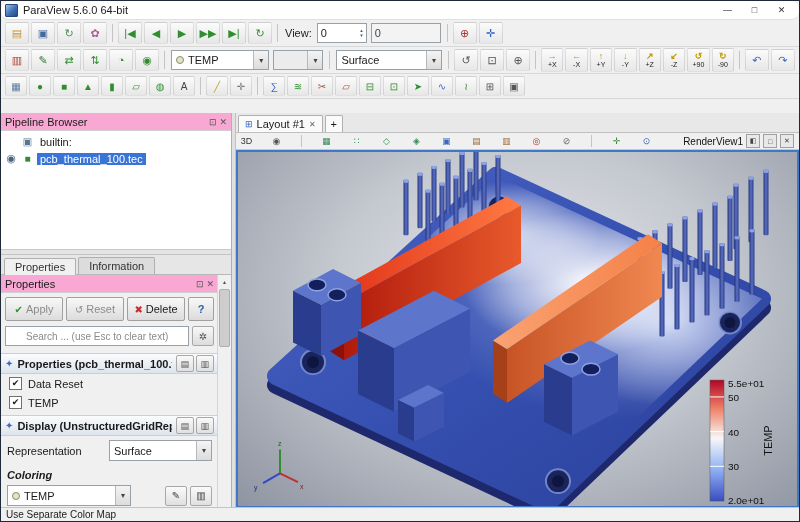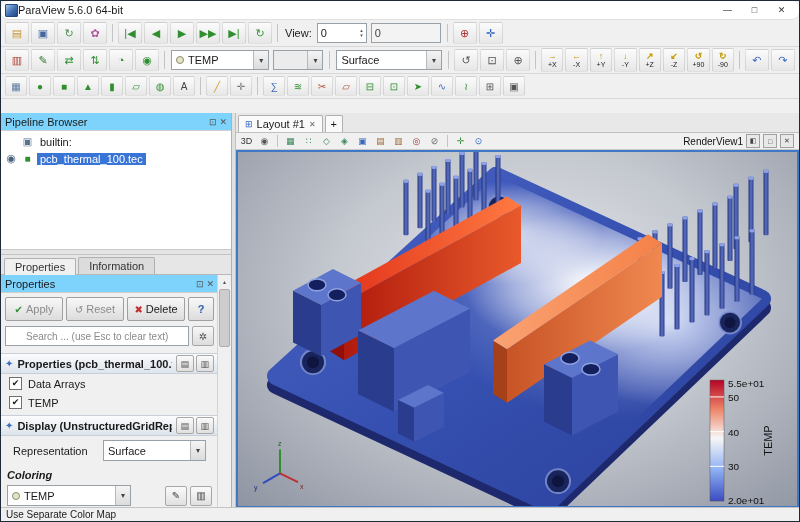--- a/index.html
+++ b/index.html
@@ -1,19 +1,19 @@
 <!DOCTYPE html>
 <html><head>
 <meta charset="utf-8">
 <style>
   html,body{margin:0;padding:0;background:#fff;}
   body{width:800px;height:522px;overflow:hidden;font-family:"Liberation Sans",sans-serif;color:#1a1a1a;}
   #app{position:relative;width:798px;height:520px;border:1px solid #1f2a38;background:#f0f0f0;overflow:hidden;}
 
-  .titlebar{height:18px;background:#ffffff;display:flex;align-items:center;padding:0 4px;border-bottom:1px solid #e0e0e0;border-radius:8px;}
+  .titlebar{height:18px;background:#ffffff;display:flex;align-items:center;padding:0 4px;gap:5px;border-bottom:1px solid #e0e0e0;border-radius:8px;}
   .app-icon{width:11px;height:11px;background:linear-gradient(135deg,#9fc6e8 0%,#3f6fb5 55%,#24497e 100%);border:1px solid #24497e;border-radius:1px;flex:0 0 auto;}
   .title{font-size:11px;}
   .win-btns{margin-left:auto;display:flex;}
   .wb{width:27px;text-align:center;font-size:9px;color:#333;line-height:17px;}
 
   .menubar{height:18px;background:#f0f0f0;display:flex;align-items:center;padding:0 2px;border-bottom:1px solid #dcdcdc;}
   .menu-item{padding:1px 7px;font-size:11px;}
 
   .toolbar{height:26px;background:#f0f0f0;display:flex;align-items:center;padding:0 3px;border-bottom:1px solid #d8d8d8;overflow:hidden;white-space:nowrap;}
   .toolbar.tb3{height:24px;}
@@ -29,21 +29,21 @@
   .tb-select .v{flex:1;padding:0 4px;overflow:hidden;}
   .tb-select .a{width:14px;align-self:stretch;display:flex;align-items:center;justify-content:center;background:linear-gradient(#f4f4f4,#dcdcdc);border-left:1px solid #b8b8b8;font-size:8px;color:#444;}
   .tb-select.dis{background:#ececec;}
   .dotm{width:6px;height:6px;border:1px solid #8a8a6a;border-radius:50%;margin-left:4px;background:#e4e4c8;flex:0 0 auto;}
   .tb-axis{display:inline-flex;flex-direction:column;align-items:center;justify-content:center;width:22px;height:22px;margin:0 1px;border:1px solid rgba(0,0,0,0.10);border-radius:2px;background:linear-gradient(#fbfbfb,#e7e7e7);}
   .tb-axis .ax-a{font-size:9px;line-height:10px;color:#c09a00;font-weight:bold;}
   .tb-axis .ax-l{font-size:7px;line-height:8px;color:#222;}
 
   .main{position:absolute;top:112px;left:0;right:0;bottom:13px;display:flex;}
   .left{width:230px;background:#f0f0f0;border-right:1px solid #b0b0b0;display:flex;flex-direction:column;flex:0 0 auto;}
-  .dock-h{height:17px;display:flex;align-items:center;padding:0 4px;font-size:11px;border-bottom:1px solid #d0d0d0;background:#7dd3fc;flex:0 0 auto;}
+  .dock-h{height:17px;display:flex;align-items:center;padding:0 4px;font-size:11px;border-bottom:1px solid #d0d0d0;background:#f9a8d4;flex:0 0 auto;}
   .dock-btns{margin-left:auto;display:flex;gap:3px;color:#555;font-size:9px;}
   .pipe-list{height:116px;background:#fff;border-bottom:1px solid #c8c8c8;padding-top:2px;overflow:hidden;flex:0 0 auto;}
   .prow{display:flex;align-items:center;height:17px;font-size:11px;gap:3px;padding:0 3px;}
   .peye{width:14px;text-align:center;color:#49617c;font-size:11px;flex:0 0 auto;}
   .picon{width:13px;text-align:center;font-size:10px;flex:0 0 auto;}
   .plabel{padding:0 3px;}
   .prow.sel .plabel{background:#3875d7;color:#fff;}
   .splitter-h{height:4px;background:#e4e4e4;border-bottom:1px solid #c4c4c4;flex:0 0 auto;}
   .ptabs{display:flex;height:19px;background:#e6e6e6;border-bottom:1px solid #b8b8b8;align-items:flex-end;padding-left:3px;gap:2px;flex:0 0 auto;}
   .ptab{font-size:11px;padding:2px 10px;border:1px solid #b0b0b0;border-bottom:none;background:#dcdcdc;border-radius:2px 2px 0 0;color:#333;}
@@ -71,21 +71,21 @@
 
   .sect{height:19px;display:flex;align-items:center;gap:4px;padding:0 4px;background:linear-gradient(#fbfcfd,#dde4ec);border-top:1px solid #c8cfd8;border-bottom:1px solid #c8cfd8;font-weight:bold;font-size:11px;margin-top:3px;flex:0 0 auto;}
   .sect .sicon{color:#3a6ac0;font-size:10px;font-weight:normal;}
   .sect .stitle{flex:1;overflow:hidden;white-space:nowrap;}
   .sect .sbtns{display:flex;gap:2px;}
   .sect .sbtns span{width:16px;height:15px;border:1px solid #a8a8a8;background:linear-gradient(#fafafa,#e0e0e0);display:flex;align-items:center;justify-content:center;font-size:9px;color:#555;font-weight:normal;border-radius:2px;}
 
   .crow{display:flex;align-items:center;gap:6px;height:19px;padding:0 8px;font-size:11px;flex:0 0 auto;}
   .cb{width:11px;height:11px;border:1px solid #707070;background:#fff;display:flex;align-items:center;justify-content:center;font-size:9px;color:#222;line-height:1;flex:0 0 auto;}
 
-  .rrow{display:flex;align-items:center;gap:4px;padding:4px 12px 2px;flex:0 0 auto;}
+  .rrow{display:flex;align-items:center;gap:16px;padding:4px 6px 2px;flex:0 0 auto;}
   .rlab{width:86px;font-size:11px;flex:0 0 auto;}
   .selw{display:flex;align-items:center;height:19px;border:1px solid #98a0a8;background:#fff;font-size:11px;flex:1;min-width:0;}
   .selw .v{flex:1;padding:0 4px;overflow:hidden;}
   .selw .a{width:14px;align-self:stretch;display:flex;align-items:center;justify-content:center;background:linear-gradient(#f4f4f4,#dcdcdc);border-left:1px solid #b8b8b8;font-size:8px;color:#444;flex:0 0 auto;}
   .colorlab{font-weight:bold;font-size:11px;padding:6px 6px 2px;flex:0 0 auto;font-style:italic;}
   .colorrow{display:flex;align-items:center;gap:3px;padding:2px 6px;flex:0 0 auto;}
   .colorrow .selw{flex:0 0 122px;}
   .mini{width:20px;height:18px;border:1px solid #a8a8a8;border-radius:2px;background:linear-gradient(#fafafa,#e0e0e0);display:flex;align-items:center;justify-content:center;font-size:10px;color:#444;}
   .colorrow .mini.first{margin-left:auto;}
 
@@ -302,21 +302,21 @@
             <span class="stitle">Properties (pcb_thermal_100.t</span>
             <span class="sbtns">
               <span>▤</span>
               <span>▥</span>
             </span>
           </div>
           <div class="crow">
             <span class="cb">
                 <span>✔</span>
               </span>
-            <span>Data Arrays</span>
+            <span>Data Reset</span>
           </div>
           <div class="crow">
             <span class="cb">
                 <span>✔</span>
               </span>
             <span>TEMP</span>
           </div>
           <div class="sect">
             <span class="sicon">✦</span>
             <span class="stitle">Display (UnstructuredGridRepre</span>
@@ -355,21 +355,21 @@
     <div class="vp">
       <div class="vtabs">
         <span class="vtab">
           <span class="vticon">⊞</span>
           <span>Layout #1</span>
           <span class="vtclose">✕</span>
         </span>
         <span class="vtab plus">+</span>
       </div>
       <div class="vtools">
-        <span id="vpTools" style="display:flex;align-items:center;gap:1px;">
+        <span id="vpTools" style="display:flex;align-items:center;gap:13px;">
             <span class="tb-icon" style="color: rgb(51, 51, 51);">3D</span>
             <span class="tb-icon" style="color: rgb(85, 85, 85);">◉</span>
             <span class="tb-sep"></span>
             <span class="tb-icon" style="color: rgb(58, 138, 90);">▦</span>
             <span class="tb-icon" style="color: rgb(58, 138, 90);">∷</span>
             <span class="tb-icon" style="color: rgb(58, 138, 90);">◇</span>
             <span class="tb-icon" style="color: rgb(58, 138, 90);">◈</span>
             <span class="tb-icon" style="color: rgb(58, 106, 192);">▣</span>
             <span class="tb-icon" style="color: rgb(160, 106, 58);">▤</span>
             <span class="tb-icon" style="color: rgb(160, 106, 58);">▥</span>

